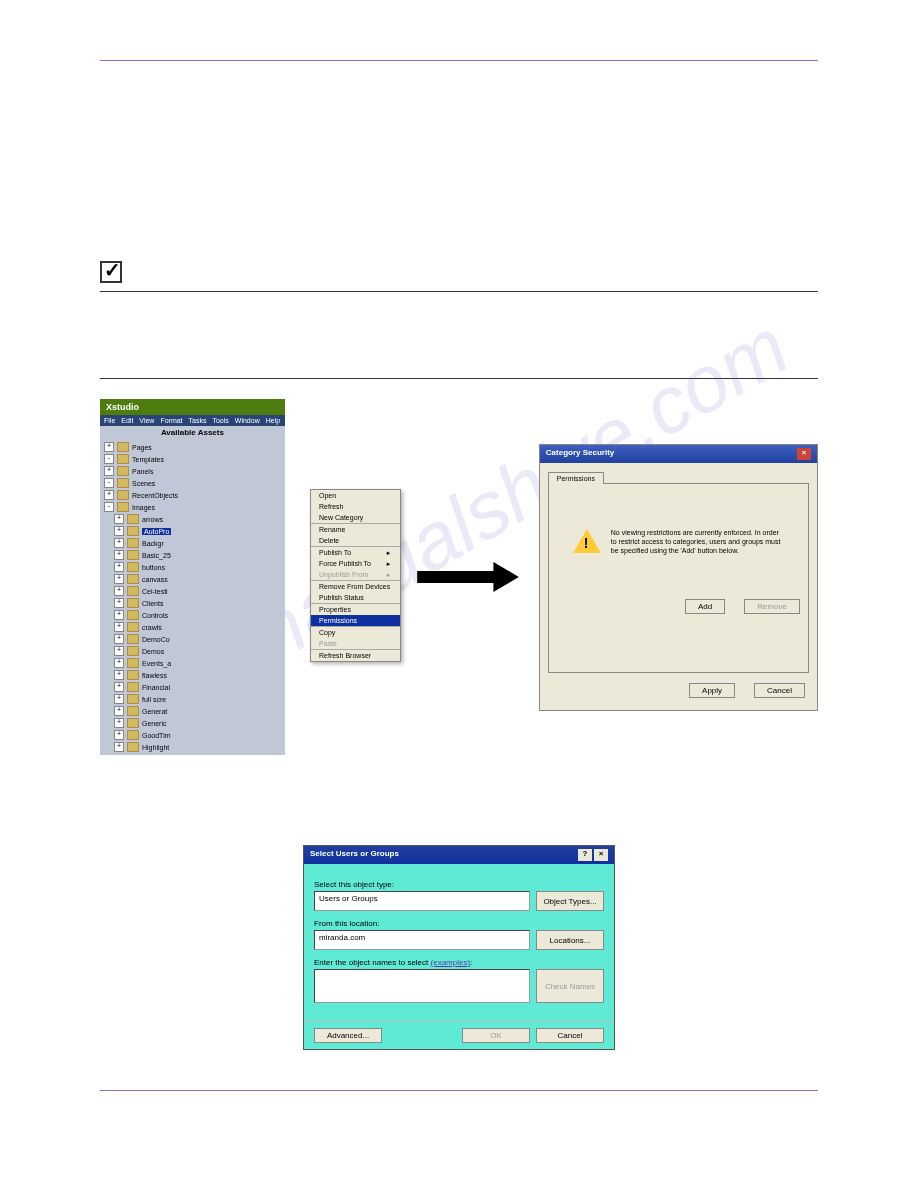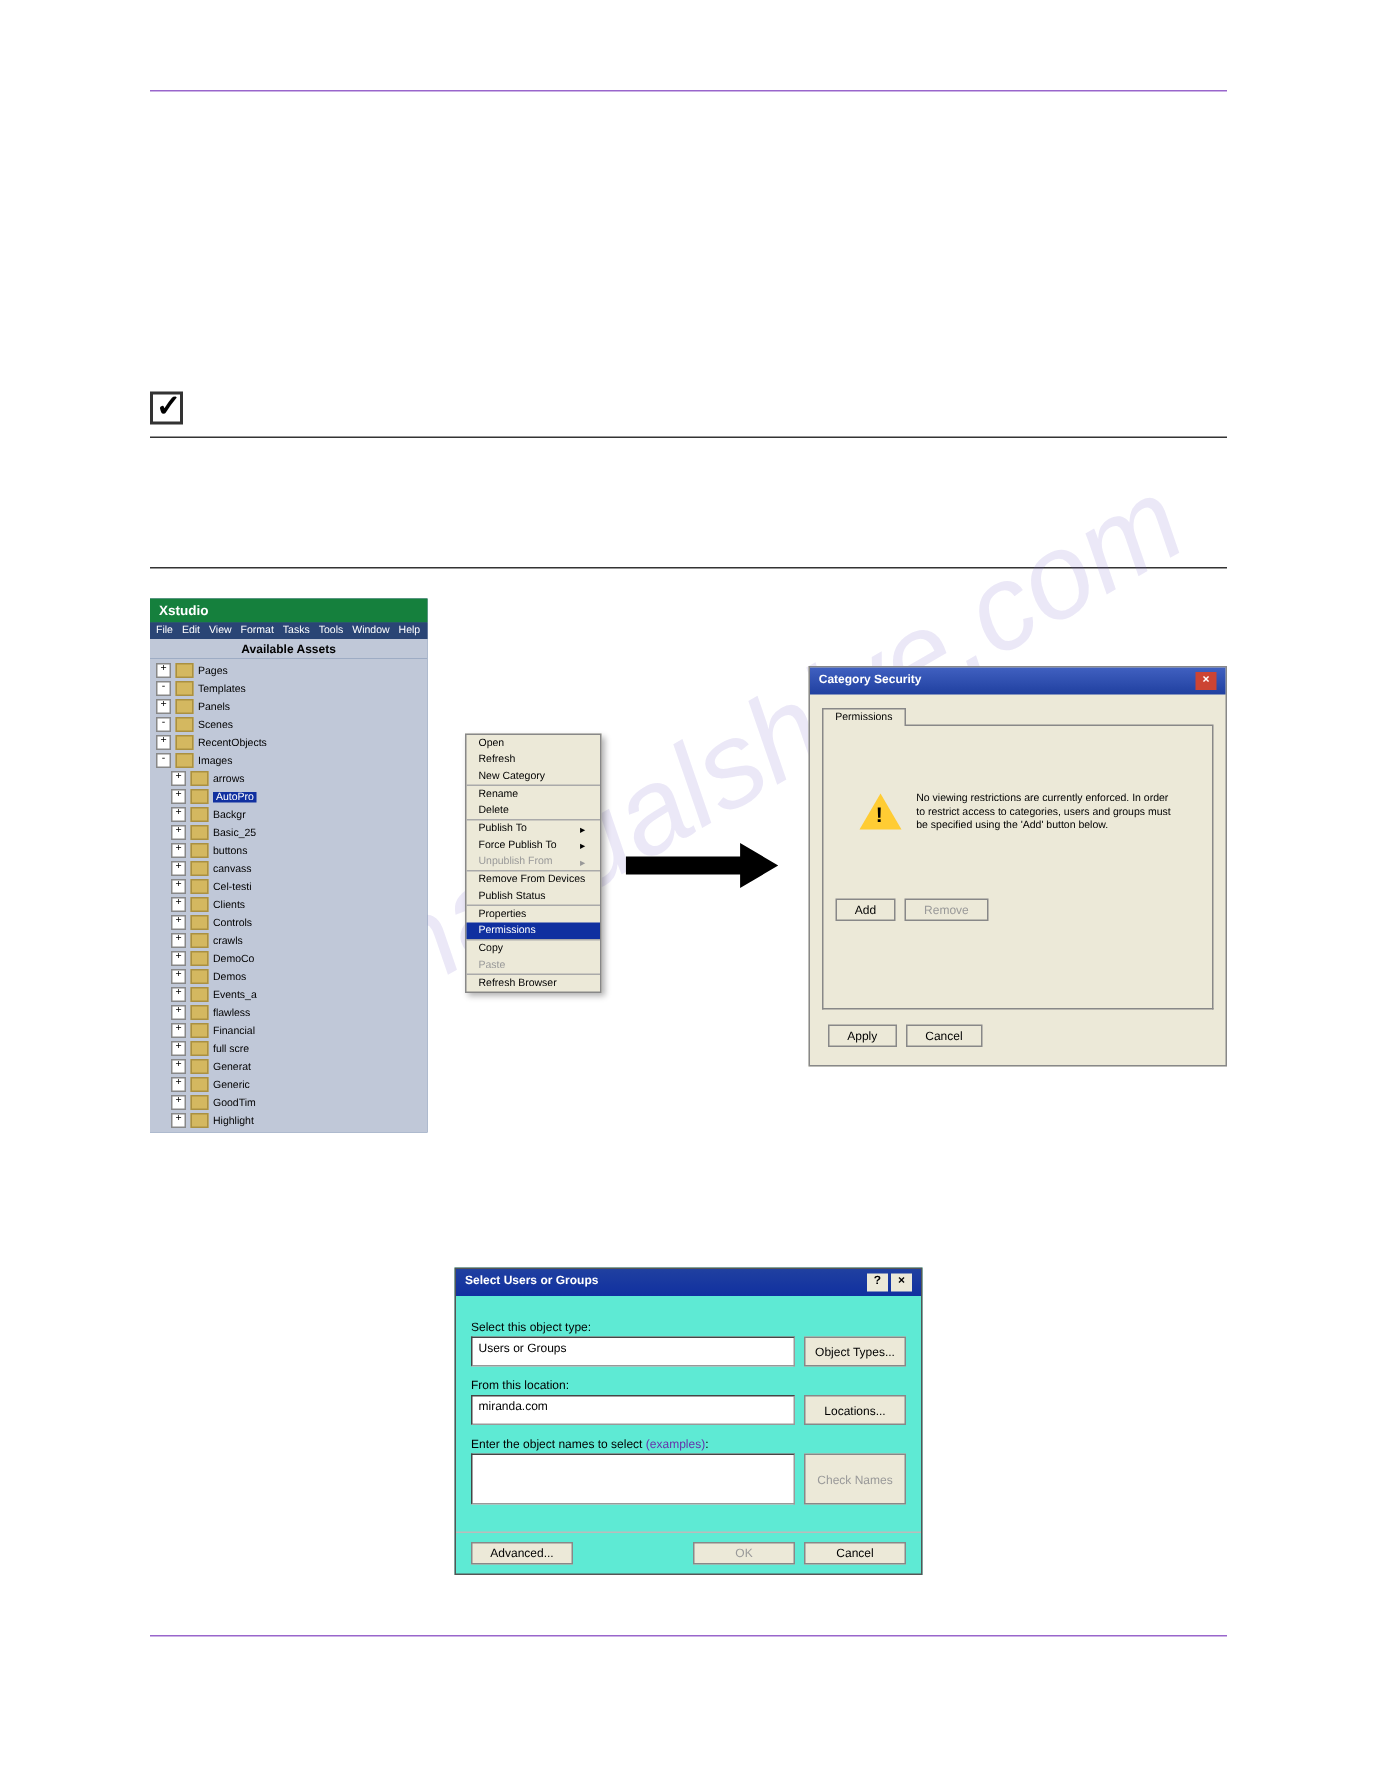--- a/index.html
+++ b/index.html
@@ -10,20 +10,21 @@
 }
 .page {
   padding: 60px 100px;
 }
 .top-rule {
   border-top: 1px solid #9966cc;
   margin-bottom: 30px;
 }
 .link-text {
   color: #6633aa;
+  text-decoration: underline;
 }
 .checkbox-icon {
   display: inline-block;
   width: 18px;
   height: 18px;
   border: 2px solid #333;
   position: relative;
   vertical-align: middle;
   margin-right: 10px;
 }
@@ -46,21 +47,21 @@
   margin: 20px 0;
 }
 
 .xstudio-window {
   width: 200px;
   background: #3a5a8a;
   font-size: 7px;
   color: #000;
 }
 .xstudio-titlebar {
-  background: #15803d;
+  background: #4d7c0f;
   color: #fff;
   padding: 3px 6px;
   font-size: 9px;
   font-weight: bold;
 }
 .xstudio-menubar {
   background: #2a4575;
   color: #fff;
   padding: 2px 4px;
   display: flex;
@@ -206,22 +207,22 @@
   font-weight: bold;
   font-size: 14px;
   color: #000;
 }
 .warning-text {
   font-size: 7px;
   line-height: 1.3;
 }
 .button-row {
   display: flex;
-  justify-content: flex-start;
-  gap: 6px;
+  justify-content: flex-end;
+  gap: 19px;
   padding: 4px;
 }
 .win-button {
   background: #ece9d8;
   border: 1px solid #888;
   padding: 2px 12px;
   font-size: 8px;
 }
 .win-button.disabled {
   color: #999;

